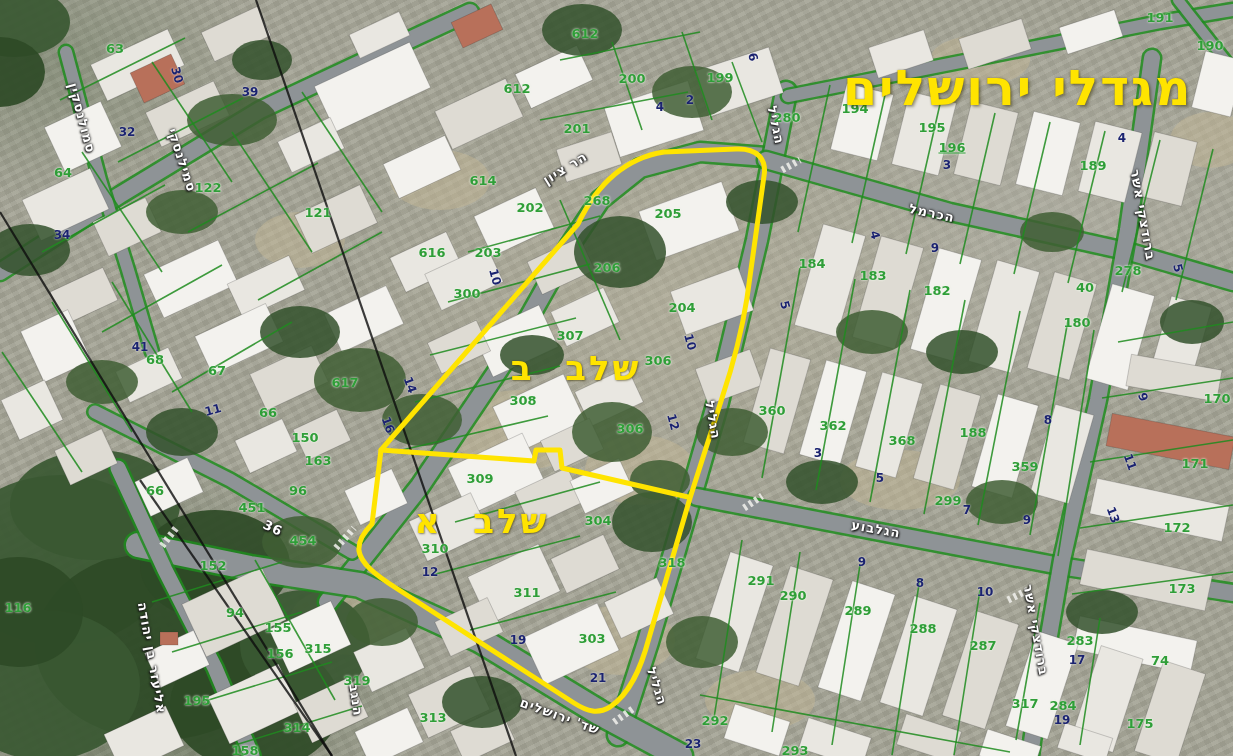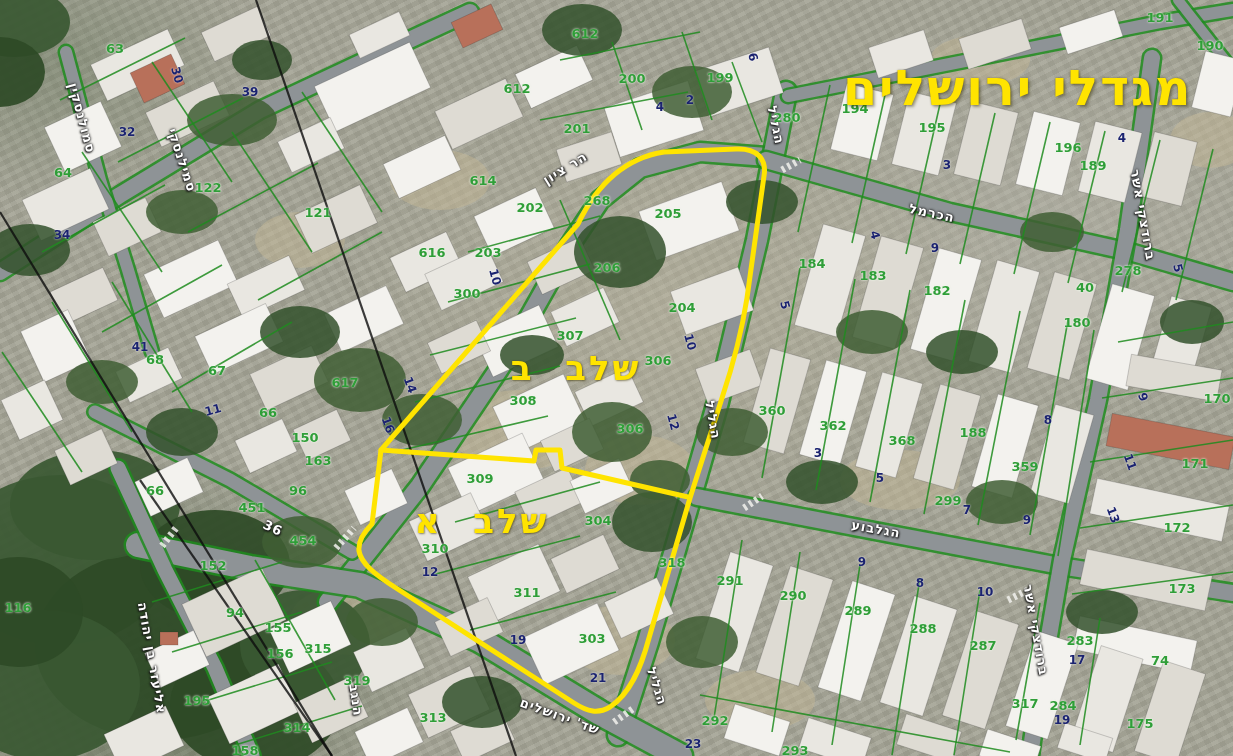--- a/index.html
+++ b/index.html
@@ -362,21 +362,21 @@
       <div class="lbl parcel" style="left: 252px; top: 507px; transform: translate(-50%, -50%) rotate(0deg);">451</div>
       <div class="lbl parcel" style="left: 303px; top: 540px; transform: translate(-50%, -50%) rotate(0deg);">454</div>
       <div class="lbl parcel" style="left: 585px; top: 33px; transform: translate(-50%, -50%) rotate(0deg);">612</div>
       <div class="lbl parcel" style="left: 517px; top: 88px; transform: translate(-50%, -50%) rotate(0deg);">612</div>
       <div class="lbl parcel" style="left: 632px; top: 78px; transform: translate(-50%, -50%) rotate(0deg);">200</div>
       <div class="lbl parcel" style="left: 720px; top: 77px; transform: translate(-50%, -50%) rotate(0deg);">199</div>
       <div class="lbl parcel" style="left: 577px; top: 128px; transform: translate(-50%, -50%) rotate(0deg);">201</div>
       <div class="lbl parcel" style="left: 787px; top: 117px; transform: translate(-50%, -50%) rotate(0deg);">280</div>
       <div class="lbl parcel" style="left: 855px; top: 108px; transform: translate(-50%, -50%) rotate(0deg);">194</div>
       <div class="lbl parcel" style="left: 932px; top: 127px; transform: translate(-50%, -50%) rotate(0deg);">195</div>
-      <div class="lbl parcel" style="left: 1068px; top: 147px; transform: translate(-50%, -50%) rotate(0deg);">196</div>
+      <div class="lbl parcel" style="left: 952px; top: 147px; transform: translate(-50%, -50%) rotate(0deg); text-decoration: underline;">196</div>
       <div class="lbl parcel" style="left: 1093px; top: 165px; transform: translate(-50%, -50%) rotate(0deg);">189</div>
       <div class="lbl parcel" style="left: 1160px; top: 17px; transform: translate(-50%, -50%) rotate(0deg);">191</div>
       <div class="lbl parcel" style="left: 1210px; top: 45px; transform: translate(-50%, -50%) rotate(0deg);">190</div>
       <div class="lbl parcel" style="left: 483px; top: 180px; transform: translate(-50%, -50%) rotate(0deg);">614</div>
       <div class="lbl parcel" style="left: 530px; top: 207px; transform: translate(-50%, -50%) rotate(0deg);">202</div>
       <div class="lbl parcel" style="left: 597px; top: 200px; transform: translate(-50%, -50%) rotate(0deg);">268</div>
       <div class="lbl parcel" style="left: 668px; top: 213px; transform: translate(-50%, -50%) rotate(0deg);">205</div>
       <div class="lbl parcel" style="left: 432px; top: 252px; transform: translate(-50%, -50%) rotate(0deg);">616</div>
       <div class="lbl parcel" style="left: 488px; top: 252px; transform: translate(-50%, -50%) rotate(0deg);">203</div>
       <div class="lbl parcel" style="left: 607px; top: 267px; transform: translate(-50%, -50%) rotate(0deg); text-align: right;">206</div>
@@ -400,21 +400,21 @@
       <div class="lbl parcel" style="left: 812px; top: 263px; transform: translate(-50%, -50%) rotate(0deg);">184</div>
       <div class="lbl parcel" style="left: 873px; top: 275px; transform: translate(-50%, -50%) rotate(0deg);">183</div>
       <div class="lbl parcel" style="left: 937px; top: 290px; transform: translate(-50%, -50%) rotate(0deg);">182</div>
       <div class="lbl parcel" style="left: 1077px; top: 322px; transform: translate(-50%, -50%) rotate(0deg);">180</div>
       <div class="lbl parcel" style="left: 1085px; top: 287px; transform: translate(-50%, -50%) rotate(0deg);">40</div>
       <div class="lbl parcel" style="left: 1128px; top: 270px; transform: translate(-50%, -50%) rotate(0deg);">278</div>
       <div class="lbl parcel" style="left: 1217px; top: 398px; transform: translate(-50%, -50%) rotate(0deg);">170</div>
       <div class="lbl parcel" style="left: 1195px; top: 463px; transform: translate(-50%, -50%) rotate(0deg);">171</div>
       <div class="lbl parcel" style="left: 1177px; top: 527px; transform: translate(-50%, -50%) rotate(0deg);">172</div>
       <div class="lbl parcel" style="left: 1182px; top: 588px; transform: translate(-50%, -50%) rotate(0deg);">173</div>
-      <div class="lbl parcel" style="left: 730px; top: 580px; transform: translate(-50%, -50%) rotate(0deg); text-align: right;">291</div>
+      <div class="lbl parcel" style="left: 761px; top: 580px; transform: translate(-50%, -50%) rotate(0deg); text-align: right;">291</div>
       <div class="lbl parcel" style="left: 793px; top: 595px; transform: translate(-50%, -50%) rotate(0deg);">290</div>
       <div class="lbl parcel" style="left: 858px; top: 610px; transform: translate(-50%, -50%) rotate(0deg);">289</div>
       <div class="lbl parcel" style="left: 923px; top: 628px; transform: translate(-50%, -50%) rotate(0deg);">288</div>
       <div class="lbl parcel" style="left: 983px; top: 645px; transform: translate(-50%, -50%) rotate(0deg);">287</div>
       <div class="lbl parcel" style="left: 715px; top: 720px; transform: translate(-50%, -50%) rotate(0deg);">292</div>
       <div class="lbl parcel" style="left: 795px; top: 750px; transform: translate(-50%, -50%) rotate(0deg);">293</div>
       <div class="lbl parcel" style="left: 1025px; top: 703px; transform: translate(-50%, -50%) rotate(0deg);">317</div>
       <div class="lbl parcel" style="left: 1063px; top: 705px; transform: translate(-50%, -50%) rotate(0deg);">284</div>
       <div class="lbl parcel" style="left: 1080px; top: 640px; transform: translate(-50%, -50%) rotate(0deg);">283</div>
       <div class="lbl parcel" style="left: 1160px; top: 660px; transform: translate(-50%, -50%) rotate(0deg);">74</div>

